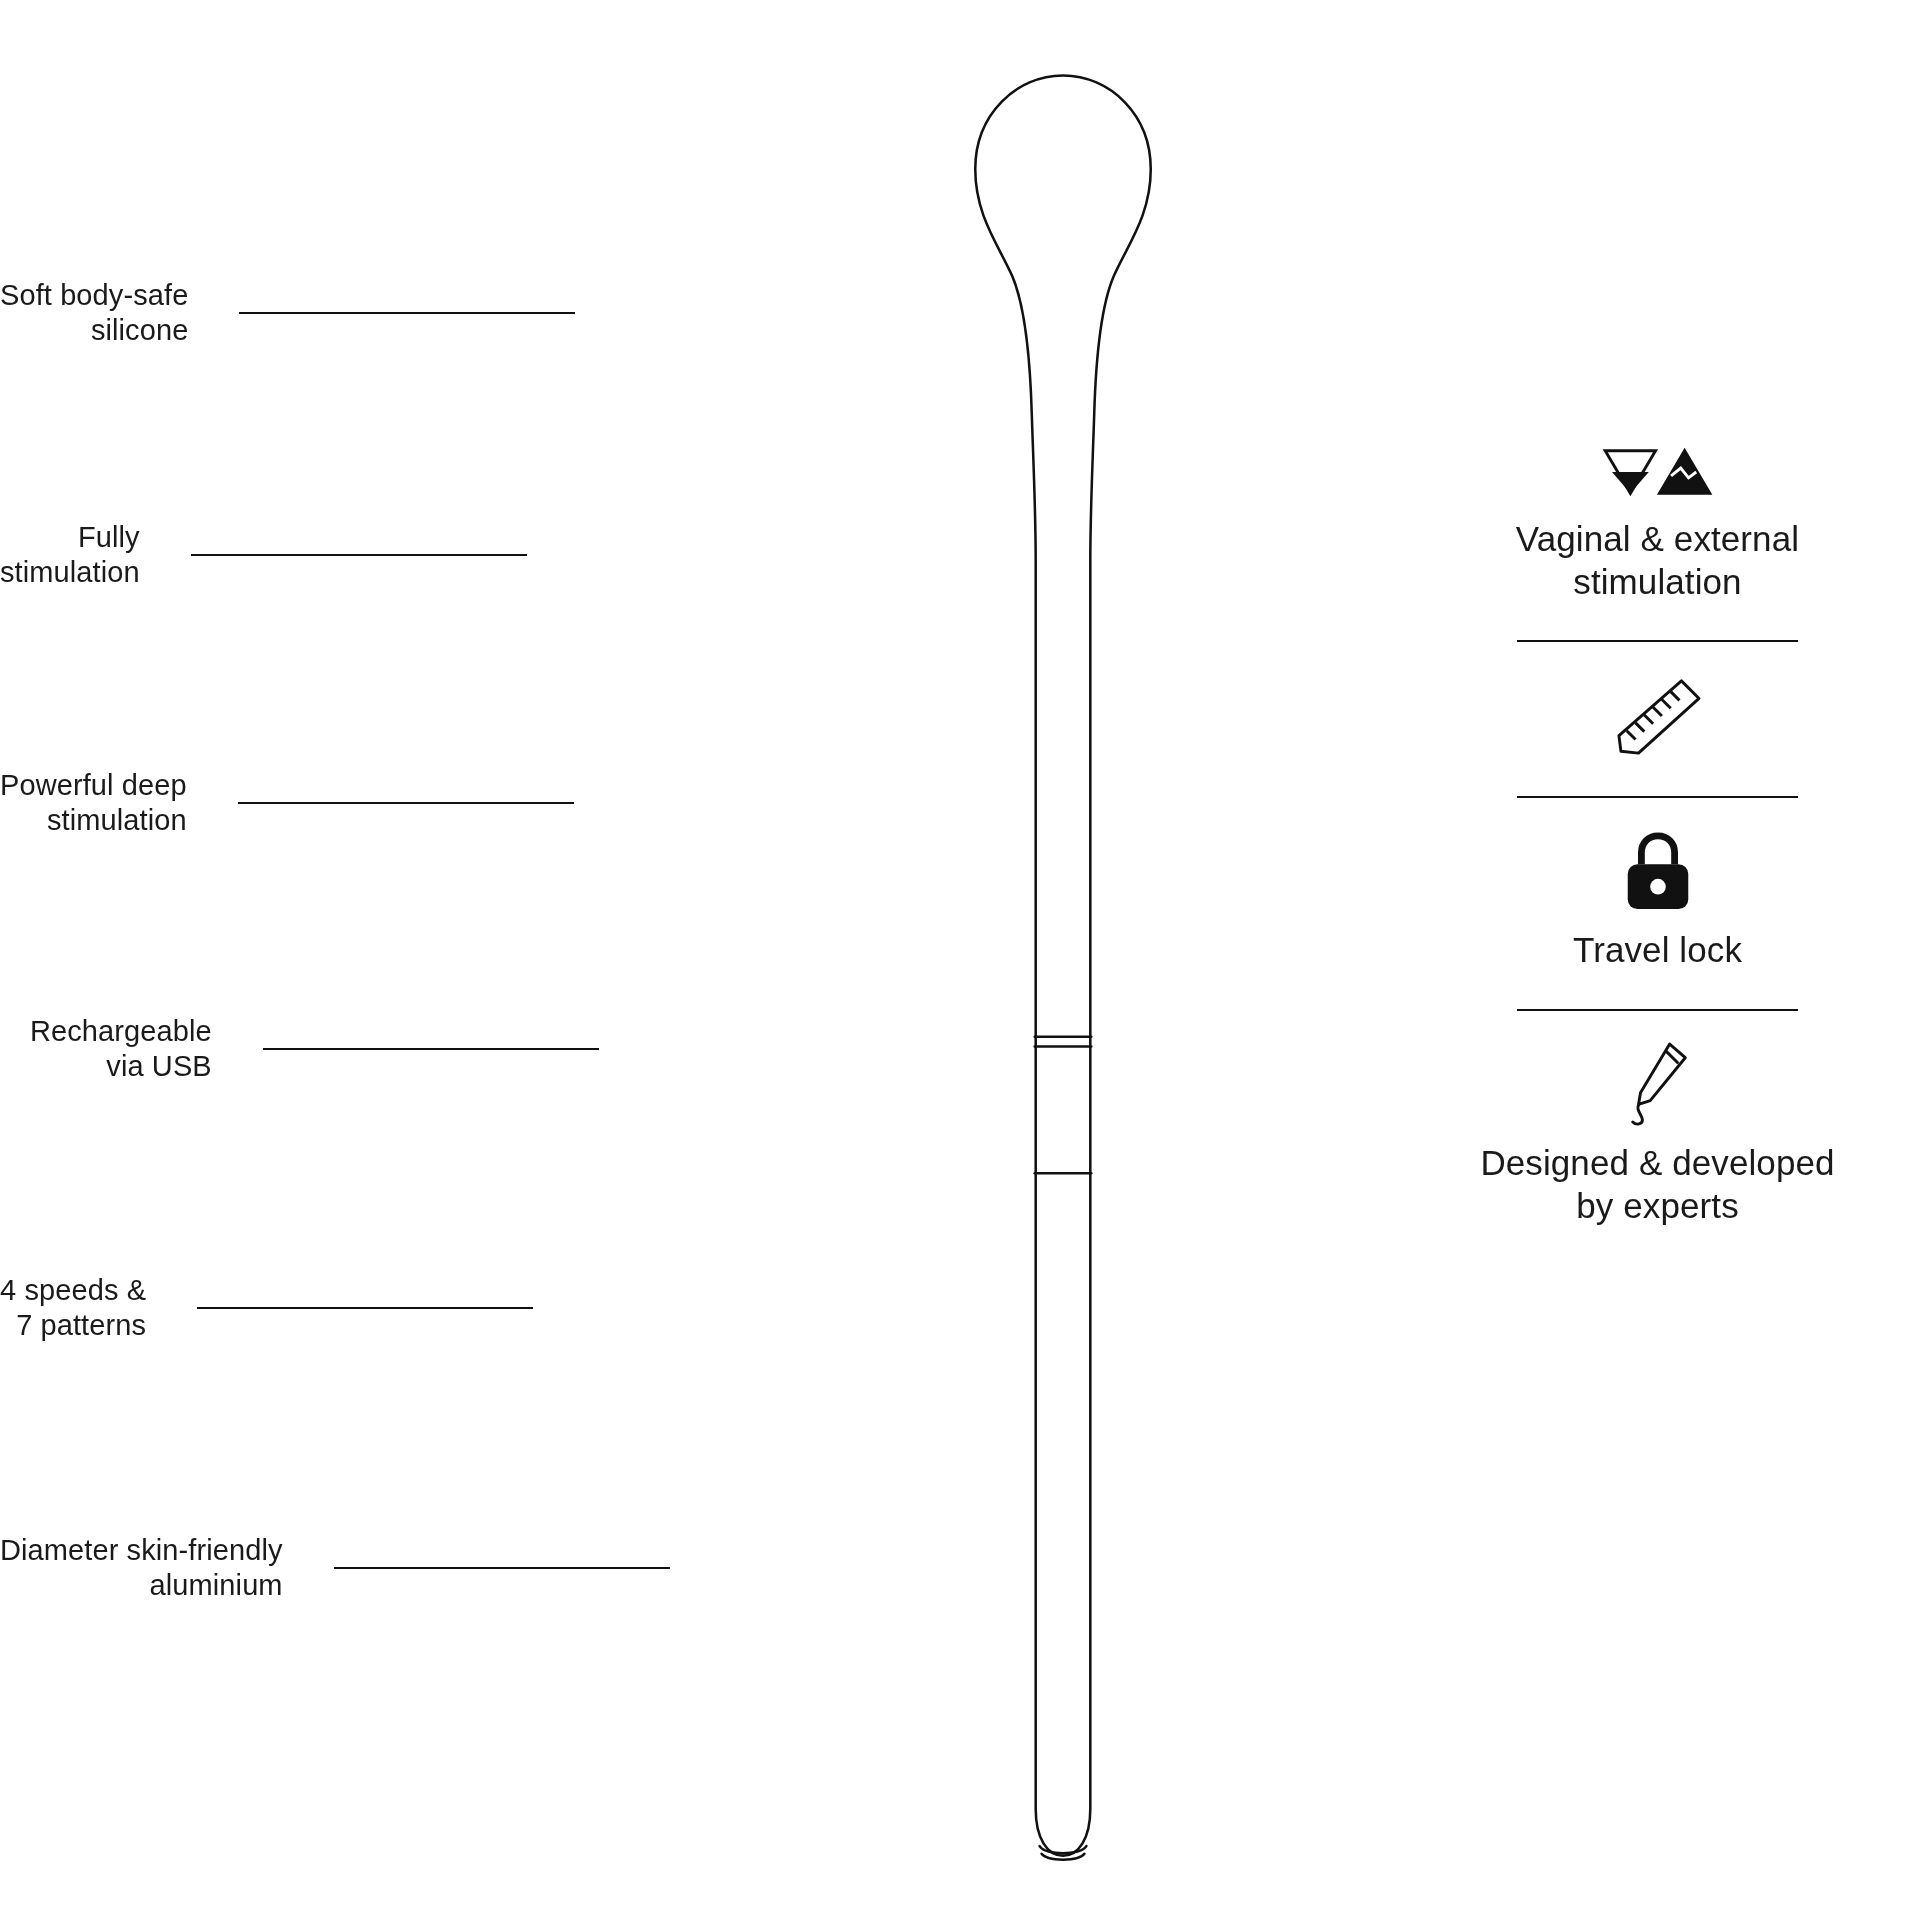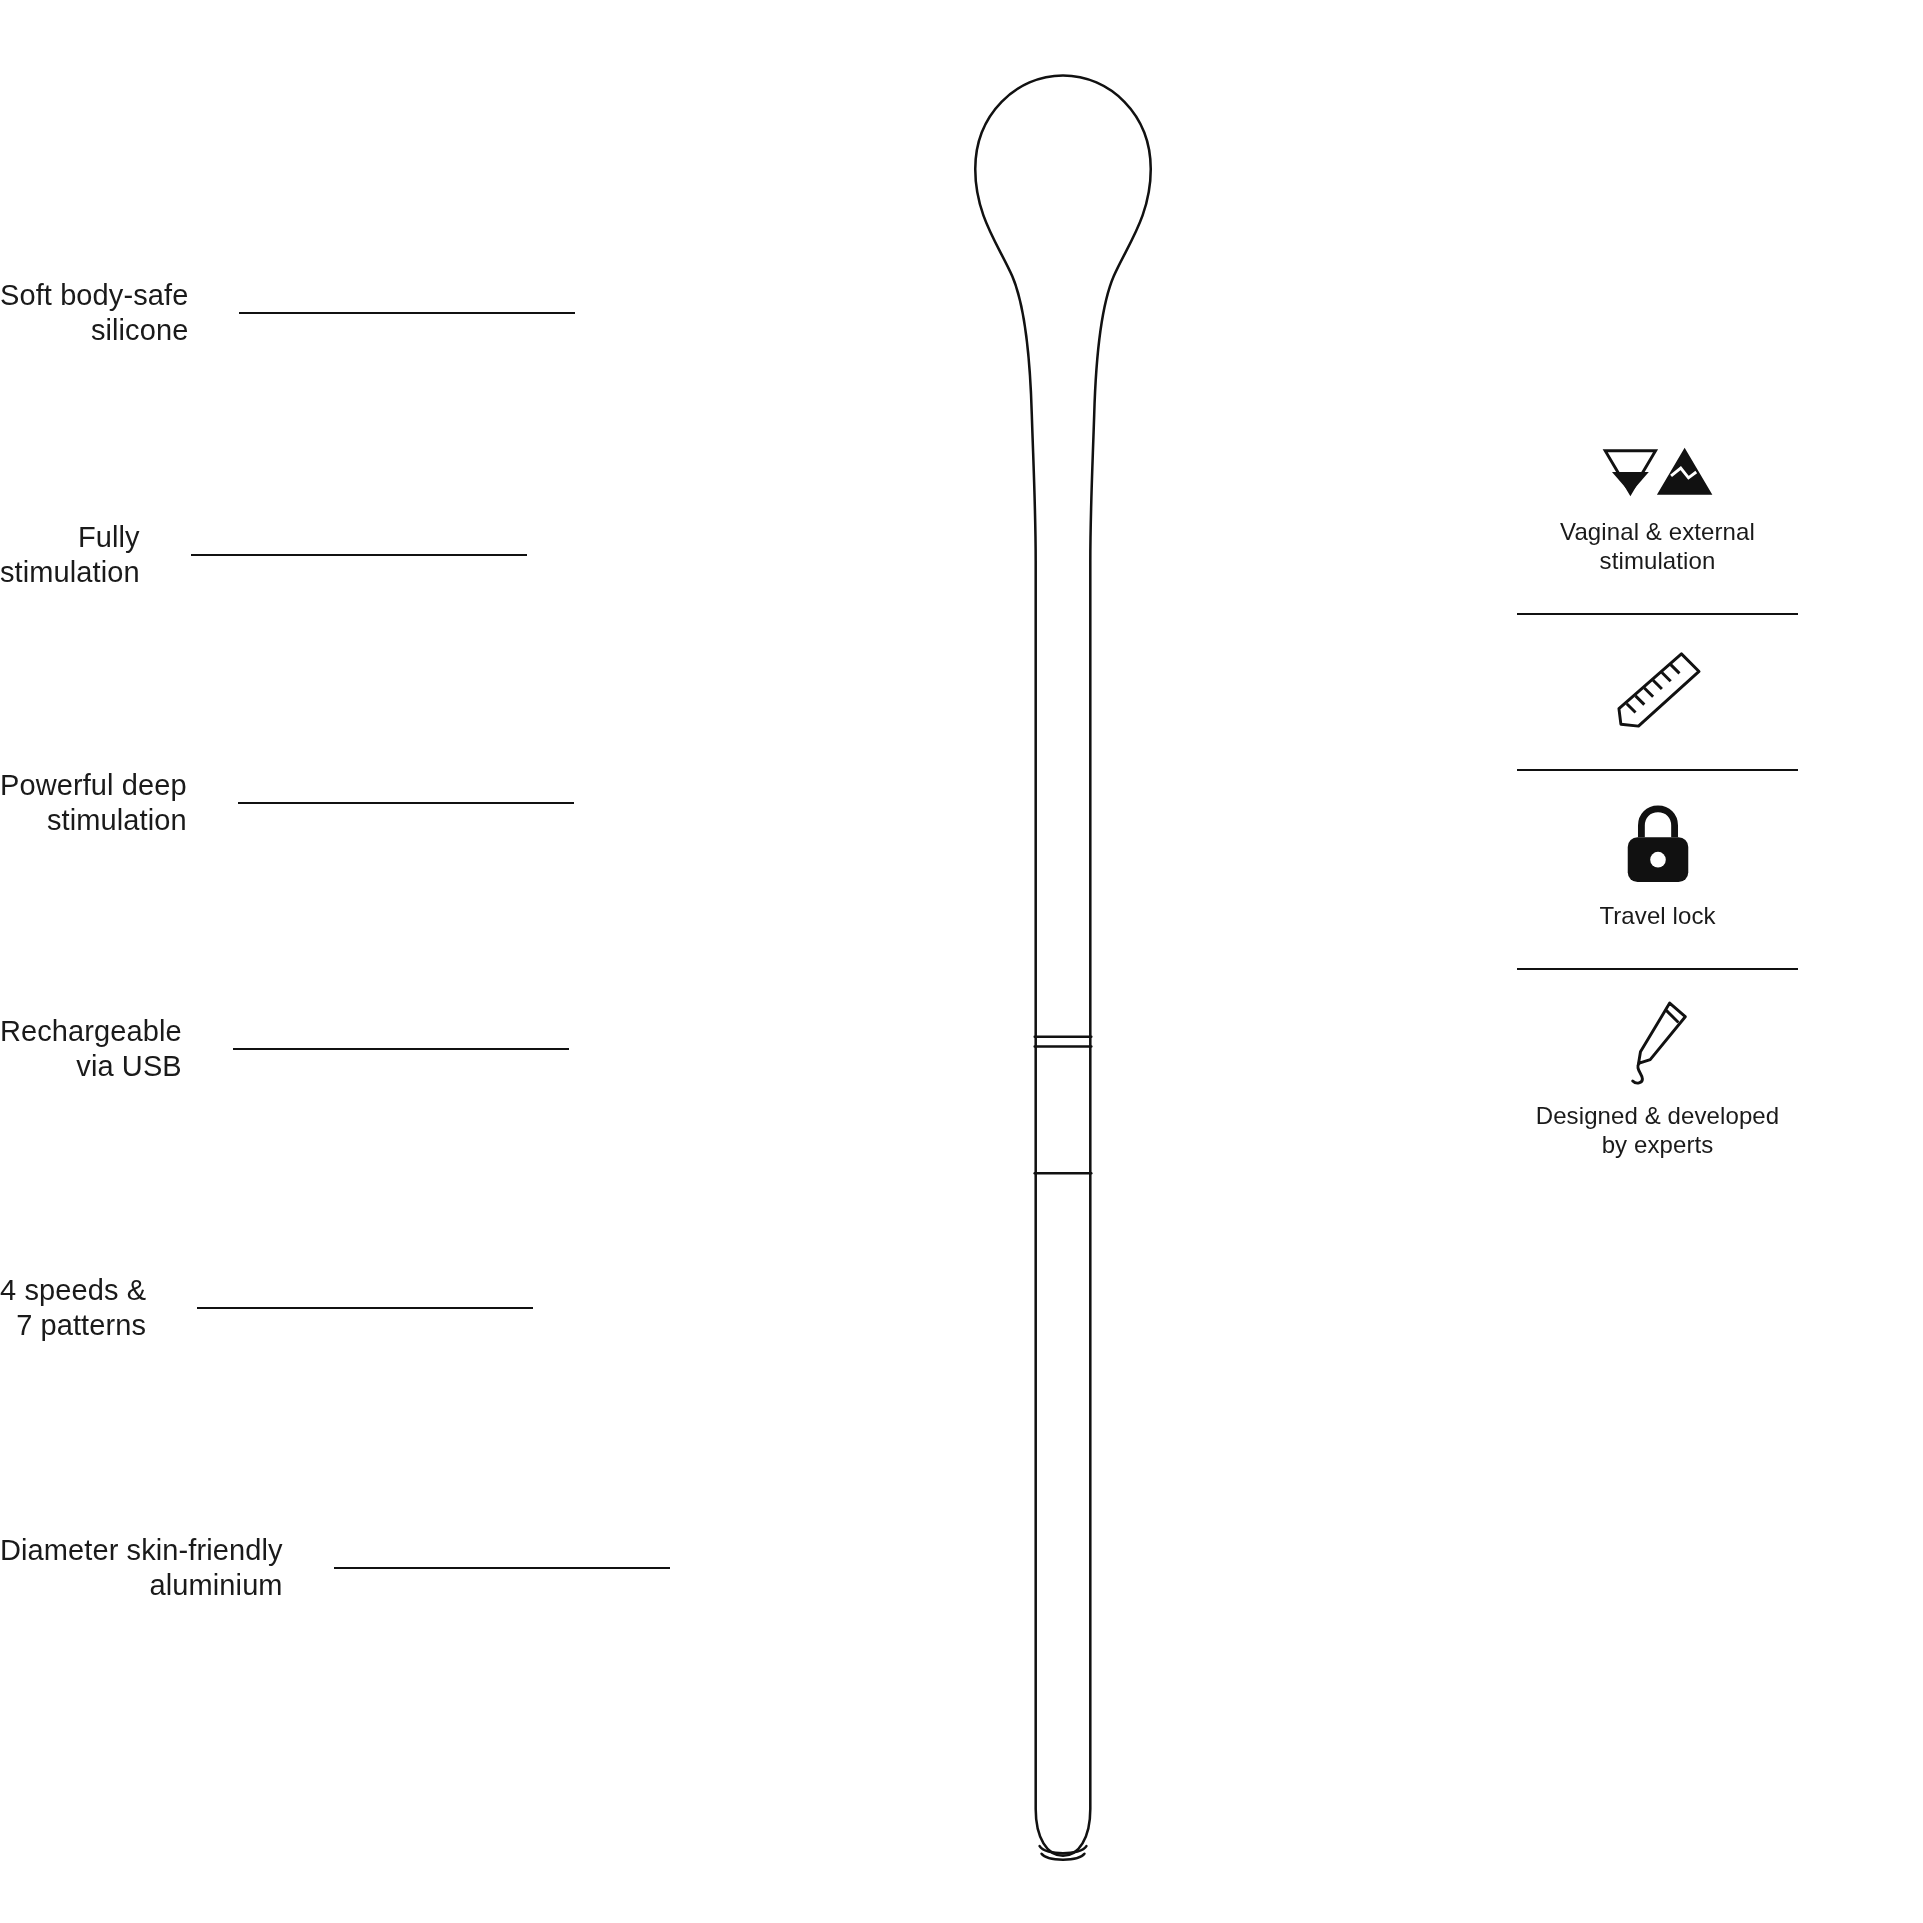--- a/index.html
+++ b/index.html
@@ -72,21 +72,21 @@
     text-align: center;
     padding: 0;
   }
   .spec-icon {
     height: 84px;
     display: flex;
     align-items: flex-end;
     justify-content: center;
   }
   .spec-text {
-    font-size: 24px;
+    font-size: 35px;
     line-height: 1.23;
     white-space: pre-line;
     margin-top: 13.7px;
     letter-spacing: 0.1px;
   }
   .spec-divider {
     width: 281px;
     height: 0;
     border-top: 2.1px solid #111111;
     margin: 37px auto 33px auto;
@@ -108,21 +108,21 @@
 stimulation</div>
     <div class="feature-rule"></div>
   </div>
 
   <div class="feature-row" style="top:768px;">
     <div class="feature-label">Powerful deep
 stimulation</div>
     <div class="feature-rule"></div>
   </div>
 
-  <div class="feature-row" style="top:1014px;">
+  <div class="feature-row" style="top:1014px;margin-left:30px;">
     <div class="feature-label">Rechargeable
 via USB</div>
     <div class="feature-rule"></div>
   </div>
 
   <div class="feature-row" style="top:1273px;">
     <div class="feature-label">4 speeds &amp;
 7 patterns</div>
     <div class="feature-rule"></div>
   </div>

